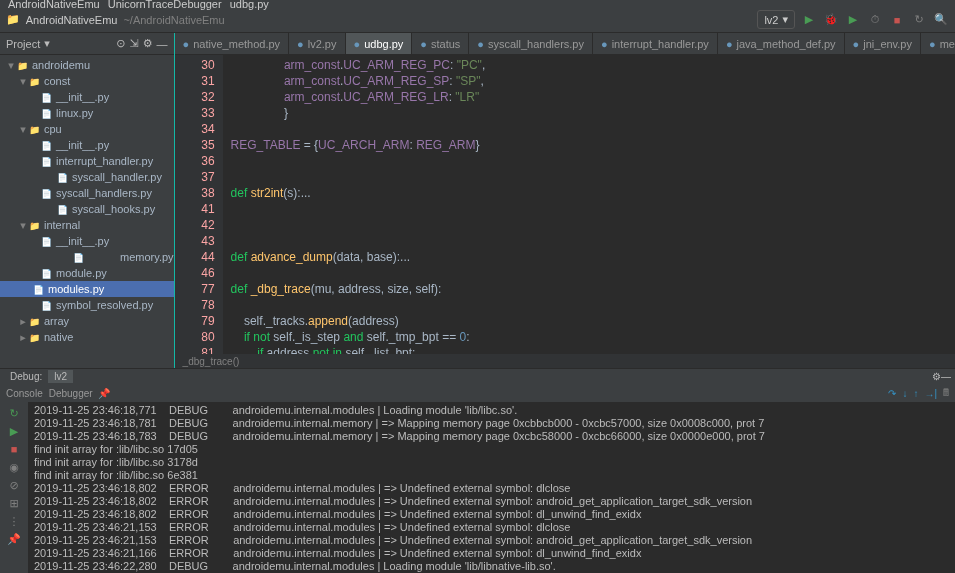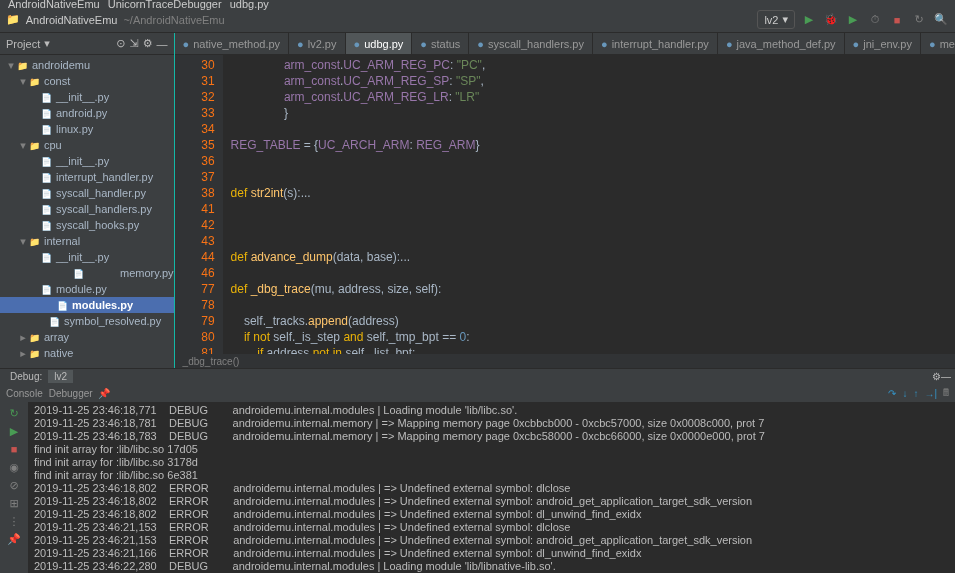--- a/index.html
+++ b/index.html
@@ -25,25 +25,25 @@
 .tree-row.selected { background: #4b6eaf; color: #ffffff; }
 .tw { display: inline-block; width: 10px; text-align: center; color: #808080; }
 .icon { display: inline-block; width: 14px; text-align: center; margin-right: 2px; }
 .py-icon::before { content: "📄"; font-size: 9px; color: #6897bb; }
 .folder::before { content: "📁"; font-size: 9px; }
 .editor-area { flex: 1; background: #2b2b2b; display: flex; flex-direction: column; }
 .tabs { height: 22px; background: #3c3f41; display: flex; align-items: center; font-size: 11px; overflow: hidden; border-bottom: 1px solid #2b2b2b; }
 .tab { padding: 0 8px; height: 22px; display: flex; align-items: center; gap: 4px; color: #999999; border-right: 1px solid #2b2b2b; white-space: nowrap; }
 .tab.active { background: #515658; color: #ffffff; }
 .code-area { flex: 1; display: flex; overflow: hidden; font-family: "Consolas", "Monaco", monospace; font-size: 12px; line-height: 16px; }
-.gutter { width: 48px; background: #313335; text-align: right; padding: 2px 8px 2px 0; color: #f97316; }
+.gutter { width: 48px; background: #313335; text-align: right; padding: 2px 8px 2px 0; color: #fca5a5; }
 .gutter-line { height: 16px; }
 .code { flex: 1; padding: 2px 0 2px 8px; white-space: pre; overflow: hidden; position: relative; }
 .code-line { height: 16px; }
-.kw { color: #eab308; }
+.kw { color: #22c55e; }
 .str { color: #6a8759; }
 .fn { color: #ffc66d; }
 .prop { color: #9876aa; }
 .num { color: #6897bb; }
 .param { color: #a9b7c6; }
 .breadcrumb-footer { height: 14px; background: #313335; color: #808080; font-size: 10px; padding: 0 8px; display: flex; align-items: center; }
 .debug-bar { height: 16px; background: #3c3f41; border-top: 1px solid #2b2b2b; display: flex; align-items: center; font-size: 10px; color: #bbbbbb; padding: 0 4px; }
 .debug-tab { padding: 1px 6px; }
 .debug-tab.active { background: #515658; }
 .debug-bar .db-spacer { flex: 1; }
@@ -103,53 +103,48 @@
           <span>const</span>
         </div>
         <div class="tree-row" style="padding-left: 30px;">
           <span class="tw"></span>
           <span class="icon py-icon"></span>
           <span>__init__.py</span>
         </div>
         <div class="tree-row" style="padding-left: 30px;">
           <span class="tw"></span>
           <span class="icon py-icon"></span>
-          <span>android.py</span>
-        </div>
-        <div class="tree-row" style="padding-left: 30px;">
-          <span class="tw"></span>
-          <span class="icon py-icon"></span>
           <span>linux.py</span>
         </div>
         <div class="tree-row" style="padding-left: 18px;">
           <span class="tw">▾</span>
           <span class="icon folder"></span>
           <span>cpu</span>
         </div>
         <div class="tree-row" style="padding-left: 30px;">
           <span class="tw"></span>
           <span class="icon py-icon"></span>
           <span>__init__.py</span>
         </div>
         <div class="tree-row" style="padding-left: 30px;">
           <span class="tw"></span>
           <span class="icon py-icon"></span>
           <span>interrupt_handler.py</span>
         </div>
-        <div class="tree-row" style="padding-left: 30px;">
+        <div class="tree-row" style="padding-left: 30px; margin-left: 16px;">
           <span class="tw"></span>
           <span class="icon py-icon"></span>
           <span>syscall_handler.py</span>
         </div>
         <div class="tree-row" style="padding-left: 30px;">
           <span class="tw"></span>
           <span class="icon py-icon"></span>
           <span>syscall_handlers.py</span>
         </div>
-        <div class="tree-row" style="padding-left: 30px;">
+        <div class="tree-row" style="padding-left: 46px;">
           <span class="tw"></span>
           <span class="icon py-icon"></span>
           <span>syscall_hooks.py</span>
         </div>
         <div class="tree-row" style="padding-left: 18px;">
           <span class="tw">▾</span>
           <span class="icon folder"></span>
           <span>internal</span>
         </div>
         <div class="tree-row" style="padding-left: 30px;">
@@ -160,26 +155,26 @@
         <div class="tree-row" style="padding-left: 30px; gap: 32px;">
           <span class="tw"></span>
           <span class="icon py-icon"></span>
           <span>memory.py</span>
         </div>
         <div class="tree-row" style="padding-left: 30px;">
           <span class="tw"></span>
           <span class="icon py-icon"></span>
           <span>module.py</span>
         </div>
-        <div class="tree-row selected" style="padding-left: 46px; font-weight: bold;">
+        <div class="tree-row selected" style="padding-left: 22px;">
           <span class="tw"></span>
           <span class="icon py-icon"></span>
           <span>modules.py</span>
         </div>
-        <div class="tree-row" style="padding-left: 38px;">
+        <div class="tree-row" style="padding-left: 30px;">
           <span class="tw"></span>
           <span class="icon py-icon"></span>
           <span>symbol_resolved.py</span>
         </div>
         <div class="tree-row" style="padding-left: 18px;">
           <span class="tw">▸</span>
           <span class="icon folder"></span>
           <span>array</span>
         </div>
         <div class="tree-row" style="padding-left: 18px;">

